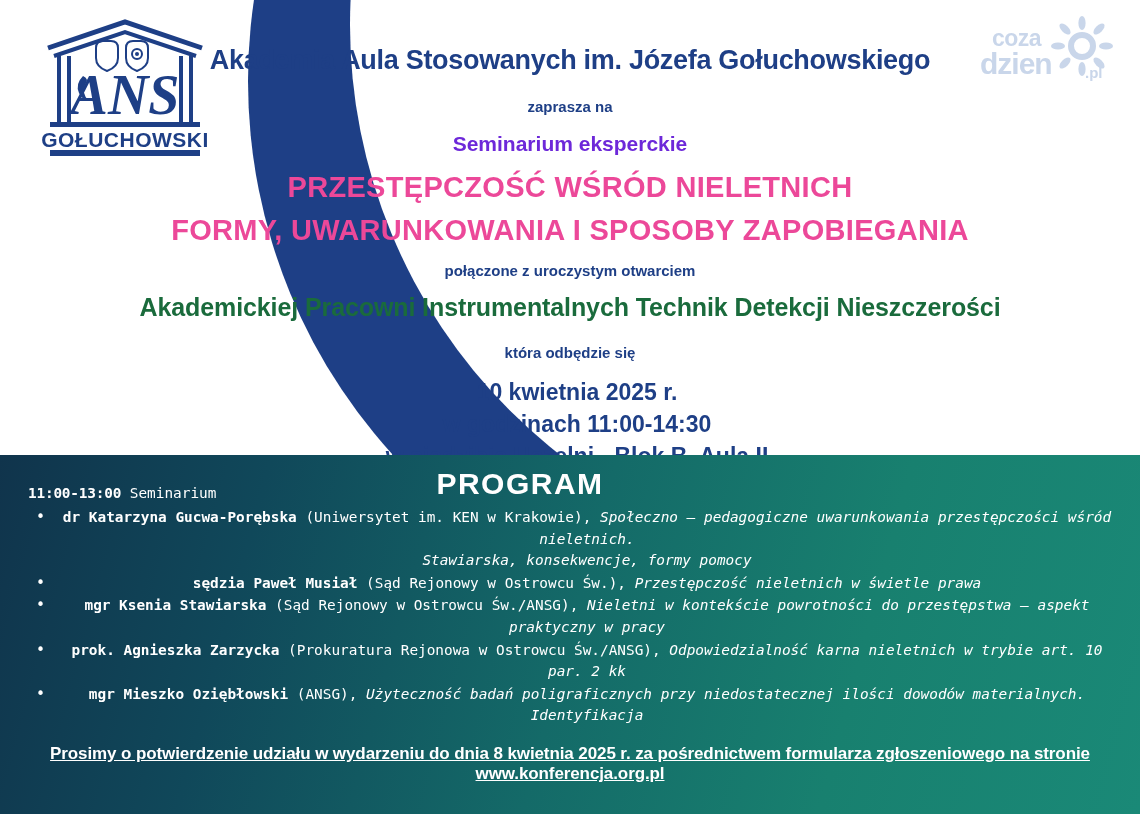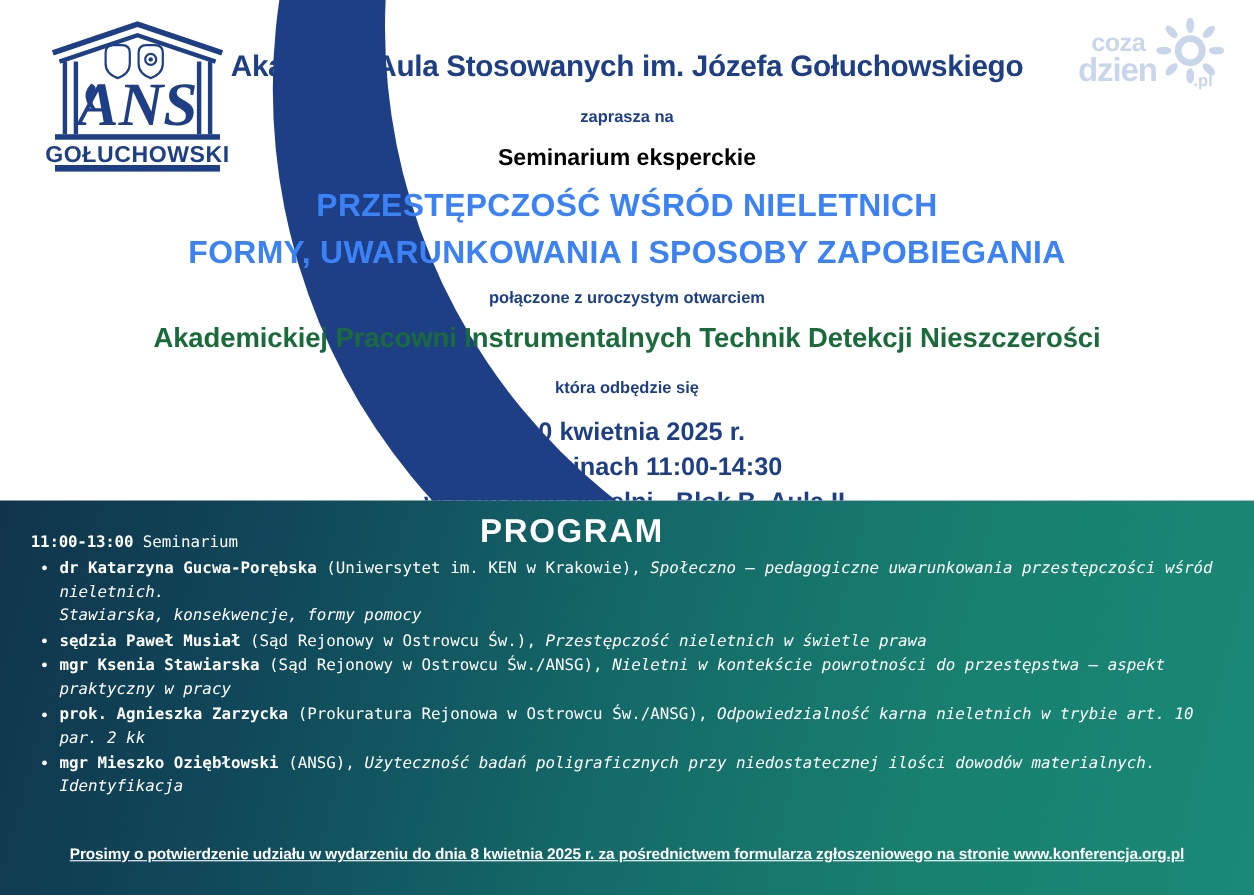--- a/index.html
+++ b/index.html
@@ -90,27 +90,27 @@
   .zaprasza {
     margin: 22px 0 0 0;
     font-size: 15px;
     font-weight: bold;
     color: #1e3f86;
   }
   .sem-type {
     margin: 17px 0 0 0;
     font-size: 21px;
     font-weight: bold;
-    color: #000000;
+    color: #6d28d9;
   }
   .main-title {
     margin: 12px 0 0 0;
     font-size: 29px;
     font-weight: bold;
-    color: #3b82f6;
+    color: #ec4899;
     letter-spacing: 0.3px;
     line-height: 1.33;
   }
   .polaczone {
     margin: 13px 0 0 0;
     font-size: 15px;
     font-weight: bold;
     color: #1e3f86;
   }
   .lab-name {
@@ -180,20 +180,21 @@
     font-weight: bold;
     letter-spacing: -0.2px;
   }
   .prog-label {
     font-weight: normal;
   }
   ul.speakers {
     list-style: none;
     margin: 2px 0 0 0;
     padding: 0;
+    text-align: center;
   }
   ul.speakers > li {
     position: relative;
     padding-left: 26px;
     font-size: 14.4px;
     line-height: 1.5;
     margin-bottom: 1px;
   }
   ul.speakers > li::before {
     content: "•";
@@ -206,21 +207,21 @@
   .sp-aff  { font-weight: normal; }
   .sp-topic { font-style: italic; font-weight: normal; }
 
   .footer-note {
     position: absolute;
     left: 0;
     bottom: 30px;
     width: 1140px;
     text-align: center;
     font-family: "Liberation Sans", sans-serif;
-    font-size: 14px;
+    font-size: 17px;
     font-weight: bold;
     color: #ffffff;
     text-decoration: underline;
     letter-spacing: -0.1px;
   }
 </style>
 </head>
 <body>
 
 <div class="poster">

